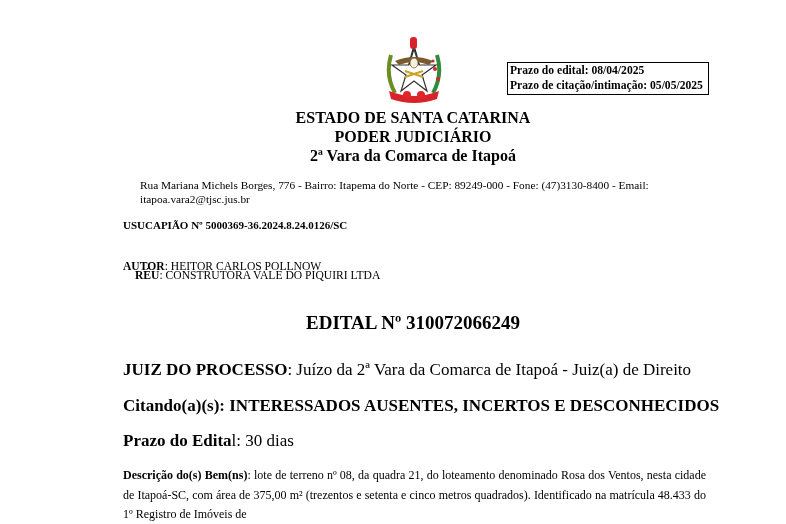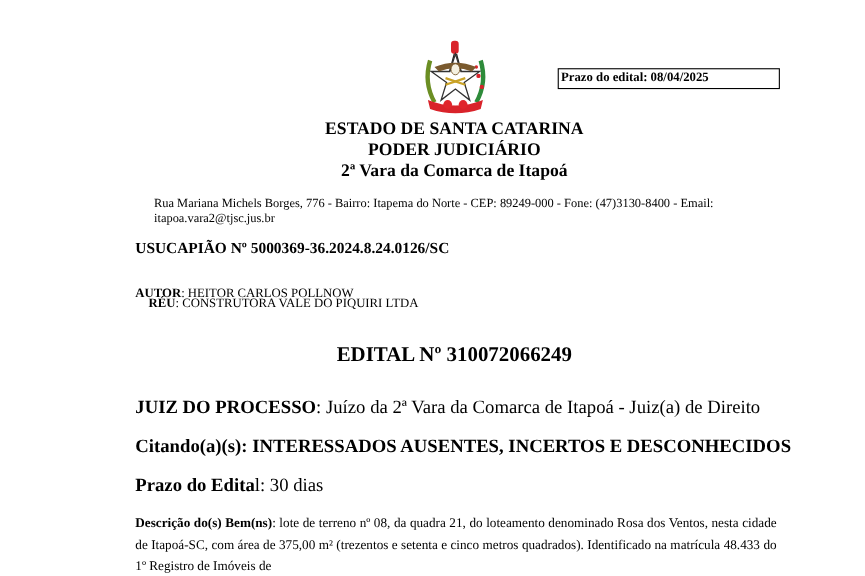--- a/index.html
+++ b/index.html
@@ -13,21 +13,21 @@
   .crest { left: 383px; top: 35px; width: 62px; height: 70px; }
   .dates-box {
     left: 507px; top: 62px; width: 198px;
     border: 1px solid #000; padding: 1px 0 1px 2px;
     font-weight: bold; font-size: 11.6px; line-height: 14.5px;
     white-space: nowrap;
   }
   .hdr { left: 0; width: 826px; text-align: center; font-weight: bold; font-size: 16px; line-height: 19px; }
   .addr { left: 140px; width: 546px; font-size: 11.3px; line-height: 14px; }
   .left { left: 123px; white-space: nowrap; }
-  .case { top: 219px; font-weight: bold; font-size: 14px; text-align: right; }
+  .case { top: 219px; font-weight: bold; font-size: 11px; text-align: right; }
   .party { font-size: 11.6px; }
   .edital-title { left: 0; width: 826px; text-align: center; top: 312px; font-weight: bold; font-size: 19px; }
   .para { font-size: 17px; }
   .desc {
     left: 123px; top: 466px; width: 583px;
     font-size: 12px; line-height: 19.5px; text-align: justify;
   }
   b { font-weight: bold; }
 </style>
 </head>
@@ -47,20 +47,21 @@
   <ellipse cx="31" cy="28" rx="4" ry="5" fill="#f4f0e0" stroke="#7a5a2e" stroke-width="0.8"></ellipse>
   <path d="M22 42 L40 36" stroke="#c9a227" stroke-width="2"></path>
   <path d="M22 36 L40 42" stroke="#c9a227" stroke-width="2"></path>
   <path d="M6 56 Q31 66 56 56 L54 64 Q31 72 8 64 Z" fill="#d9232a"></path>
   <circle cx="24" cy="60" r="4" fill="#e0252b"></circle>
   <circle cx="38" cy="60" r="4" fill="#e0252b"></circle>
 </svg>
 
 <div class="abs dates-box">
   <div>Prazo do edital: 08/04/2025</div>
+  <div>Prazo de citação/intimação: 05/05/2025</div>
 </div>
 
 <div class="abs hdr" style="top:108px;">ESTADO DE SANTA CATARINA</div>
 <div class="abs hdr" style="top:127px;">PODER JUDICIÁRIO</div>
 <div class="abs hdr" style="top:146px;">2ª Vara da Comarca de Itapoá</div>
 
 <div class="abs addr" style="top:178px;">Rua Mariana Michels Borges, 776 - Bairro: Itapema do Norte - CEP: 89249-000 - Fone: (47)3130-8400 - Email:</div>
 <div class="abs addr" style="top:192px;">itapoa.vara2@tjsc.jus.br</div>
 
 <div class="abs left case">USUCAPIÃO Nº 5000369-36.2024.8.24.0126/SC</div>

